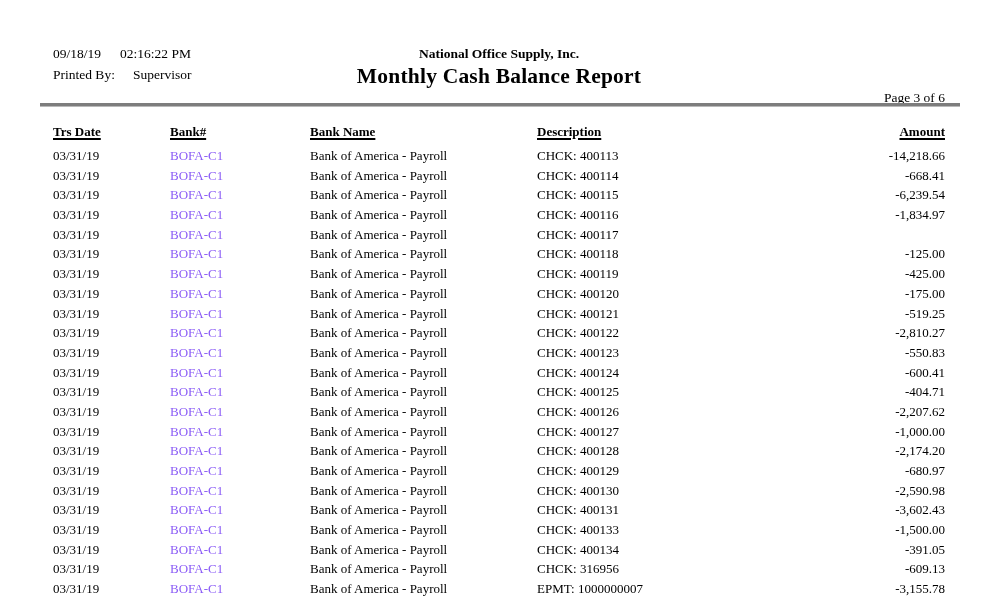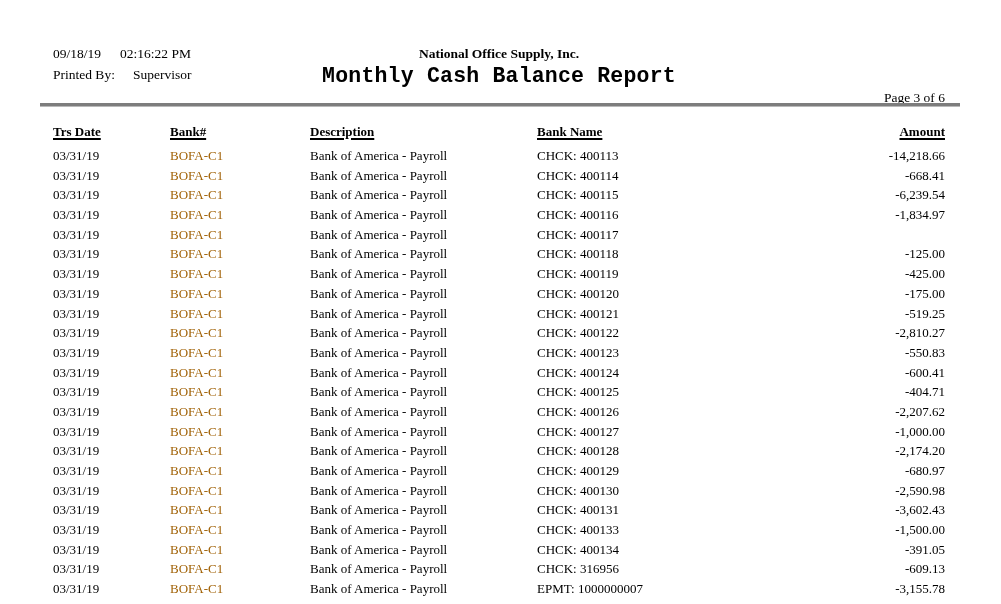--- a/index.html
+++ b/index.html
@@ -15,21 +15,21 @@
   .hdr-line1{position:absolute;left:53px;right:56px;top:46px;height:17px;font-size:13.5px;}
   .hdr-date{position:absolute;left:0;top:0;}
   .hdr-time{position:absolute;left:67px;top:0;}
   .hdr-company{position:absolute;left:0;right:0;top:0;text-align:center;font-weight:bold;}
   .hdr-pageno{position:absolute;right:0;top:0;margin-top:44px;}
   .hdr-line2{position:absolute;left:53px;right:56px;top:64px;height:30px;font-size:13.5px;}
   .hdr-printedby{position:absolute;left:0;top:3px;}
   .hdr-printedby .pb-val{margin-left:18px;}
   .hdr-title{
     position:absolute;left:0;right:0;top:0;text-align:center;
-    font-weight:bold;font-size:21.5px;letter-spacing:.2px;font-family:Liberation Mono, monospace;
+    font-weight:bold;font-size:21.5px;letter-spacing:.2px;
   }
   .rule{
     position:absolute;left:40px;width:920px;top:103px;height:3px;
     background:#7d7d7d;border-bottom:1px solid #b9b9b9;
   }
   
   .grid-row{
     display:grid;
     grid-template-columns:117px 140px 227px 1fr 130px;
     align-items:baseline;
@@ -43,21 +43,21 @@
     text-underline-offset:2px;
     text-decoration-thickness:1.5px;
   }
   .th-amount{text-align:right;}
   .tbody{
     position:absolute;left:53px;right:56px;top:146px;
     font-size:13px;
   }
   .tbody .grid-row{height:19.7px;line-height:19.7px;}
   .cell{white-space:nowrap;overflow:hidden;}
-  .bank-link{color:#a16207;cursor:pointer;}
+  .bank-link{color:#8b5cf6;cursor:pointer;}
   .amount-cell{text-align:right;}
 </style>
 </head>
 <body>
 
 <div class="page">
 
   <div class="hdr-line1">
     <span class="hdr-date">09/18/19</span>
     <span class="hdr-time">02:16:22 PM</span>
@@ -70,22 +70,22 @@
       <span>Printed By:</span><span class="pb-val">Supervisor</span>
     </span>
     <div class="hdr-title">Monthly Cash Balance Report</div>
   </div>
 
   <div class="rule"></div>
 
   <div class="thead grid-row">
     <span class="th">Trs Date</span>
     <span class="th">Bank#</span>
+    <span class="th">Bank Name</span>
     <span class="th">Description</span>
-    <span class="th">Bank Name</span>
     <span class="th th-amount">Amount</span>
   </div>
 
   <div class="tbody">
 
       <div class="grid-row">
         <span class="cell">03/31/19</span>
         <span class="cell bank-link">BOFA-C1</span>
         <span class="cell">Bank of America - Payroll</span>
         <span class="cell">CHCK: 400113</span>

